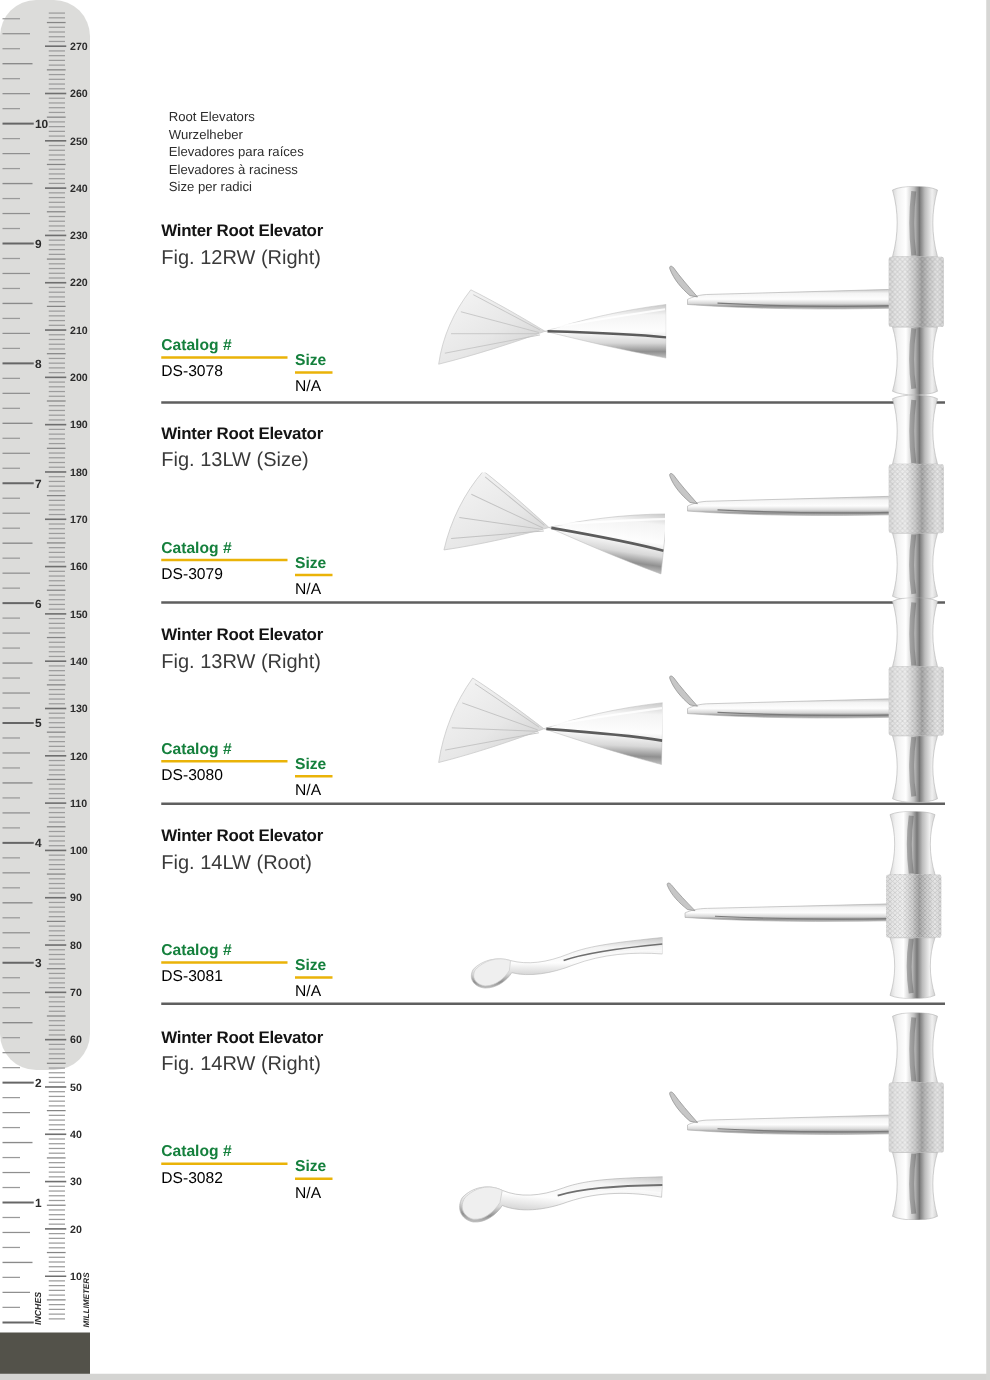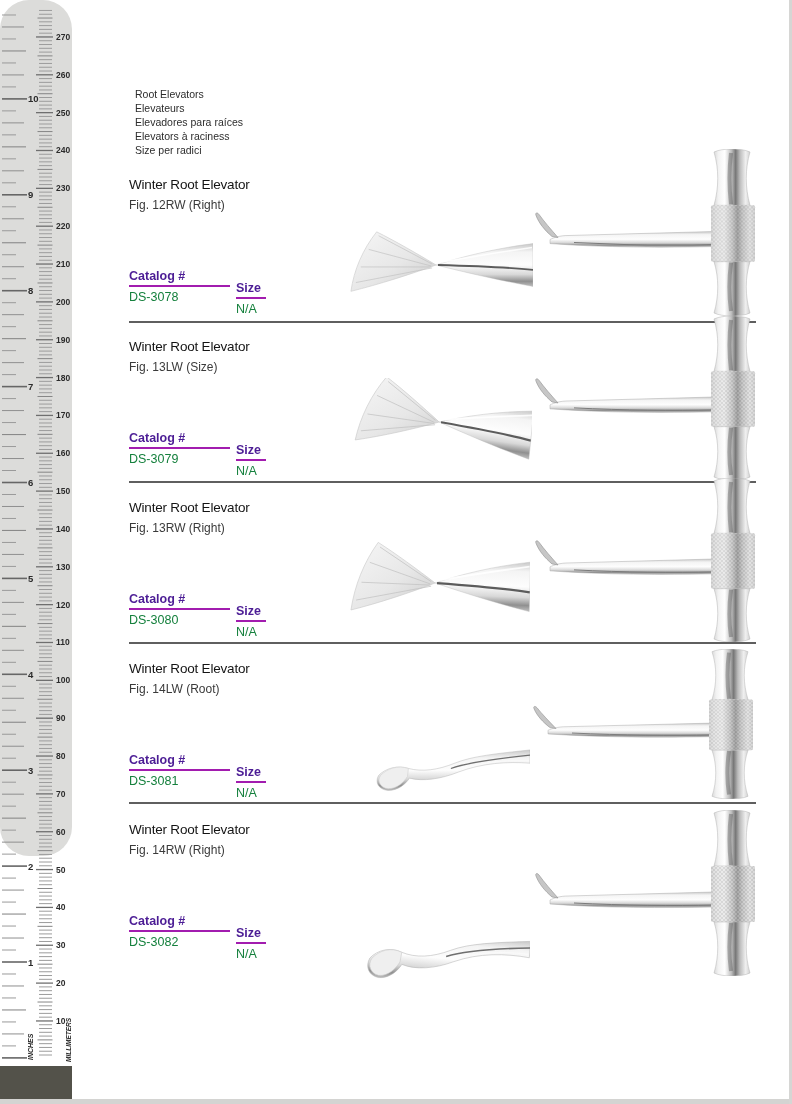--- a/index.html
+++ b/index.html
@@ -7,27 +7,27 @@
         font-family:"Liberation Sans",sans-serif;color:#1f1f1f;}
   
   .ruler-strip{position:absolute;left:0;top:0;width:72px;height:856px;background:#dcdcda;border-radius:29px;}
   .corner-block{position:absolute;left:0;top:1066px;width:72px;height:38px;background:#53524a;}
   .edge-bottom{position:absolute;left:0;top:1099px;width:792px;height:5px;background:#d4d4d2;}
   .edge-right{position:absolute;left:789px;top:0;width:3px;height:1104px;background:#d6d6d4;}
   
   .lang-block{position:absolute;left:135px;top:87px;font-size:10.5px;line-height:14px;color:#2d2d2d;}
   
   .prod{position:absolute;left:129px;width:640px;}
-  .prod-title{font-weight:400;font-size:13.5px;letter-spacing:-0.2px;color:#141414;margin:0;}
-  .prod-fig{position:absolute;left:0;top:21px;font-size:12px;color:#3a3a3a;white-space:nowrap;}
+  .prod-title{font-weight:700;font-size:13.5px;letter-spacing:-0.2px;color:#141414;margin:0;}
+  .prod-fig{position:absolute;left:0;top:21px;font-size:16px;color:#3a3a3a;white-space:nowrap;}
   .cat-table{position:absolute;left:0;top:92px;width:137px;font-size:12.5px;}
   .cat-col{position:absolute;left:0;top:0;width:101px;}
   .size-col{position:absolute;left:107px;top:12px;width:30px;}
-  .cat-hdr{font-weight:700;color:#4c1d95;padding-bottom:2px;border-bottom:2px solid #a21caf;}
-  .cat-val{margin-top:3px;color:#15803d;}
+  .cat-hdr{font-weight:700;color:#15803d;padding-bottom:2px;border-bottom:2px solid #eab308;}
+  .cat-val{margin-top:3px;color:#000000;}
   .divider{position:absolute;left:129px;width:627px;height:2px;background:#5f5f5f;}
   
   .photo{position:absolute;}
   .photo svg{display:block;width:100%;height:100%;}
   
 </style>
 </head>
 <body>
 
 <div class="page">
@@ -471,23 +471,23 @@
         <text x="0" y="0" transform="translate(33,1060) rotate(-90)" fill="#2b2b2b" font-size="7" font-family="&quot;Liberation Sans&quot;,sans-serif" font-weight="700" font-style="italic">INCHES</text>
         <text x="0" y="0" transform="translate(71,1062) rotate(-90)" fill="#2b2b2b" font-size="6.5" font-family="&quot;Liberation Sans&quot;,sans-serif" font-weight="700" font-style="italic">MILLIMETERS</text>
       </svg>
   </div>
   <div class="corner-block"></div>
   <div class="edge-bottom"></div>
   <div class="edge-right"></div>
 
   <div class="lang-block">
     <div>Root Elevators</div>
-    <div>Elevateurs</div>
+    <div>Wurzelheber</div>
     <div>Elevadores para raíces</div>
-    <div>Elevators à raciness</div>
+    <div>Elevadores à raciness</div>
     <div>Size per radici</div>
   </div>
 
   <section class="prod" style="top:177px">
     <h2 class="prod-title">Winter Root Elevator</h2>
     <div class="prod-fig">Fig. 12RW (Right)</div>
     <div class="cat-table">
       <div class="cat-col">
         <div class="cat-hdr">Catalog #</div>
         <div class="cat-val">DS-3078</div>

